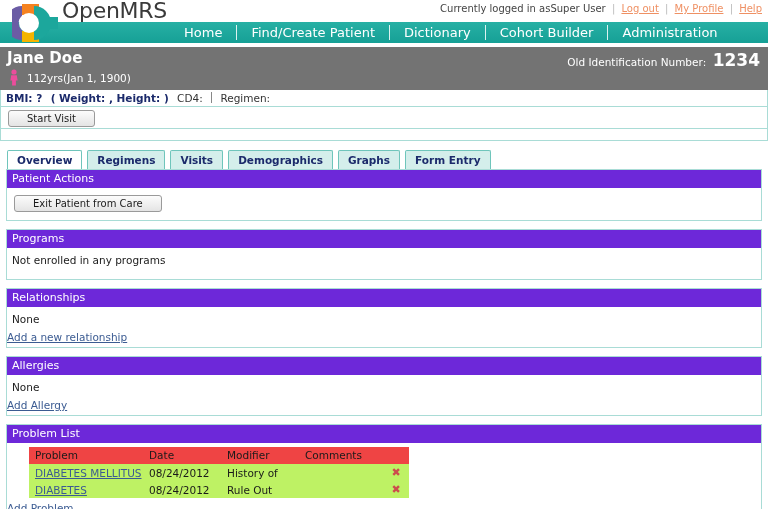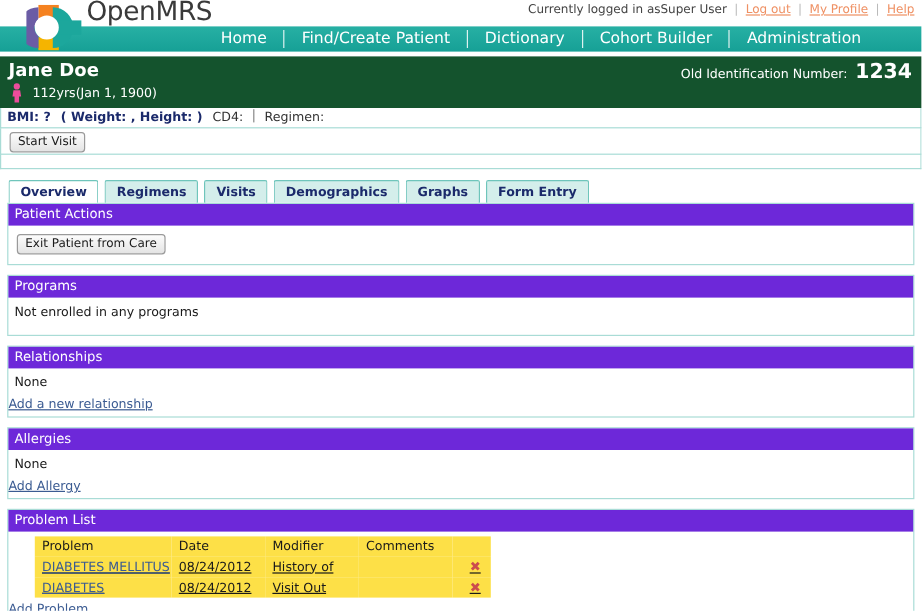--- a/index.html
+++ b/index.html
@@ -17,21 +17,21 @@
     color: #222222;
   }
 
   
   #top-header {
     position: relative;
     height: 22px;
   }
   #logo-block {
     position: absolute;
-    left: 20px;
+    left: 10px;
     top: 0;
     width: 140px;
     height: 33px;
   }
   #logo-text {
     position: absolute;
     left: 52px;
     top: -2px;
     font-family: "DejaVu Sans", "Liberation Sans", sans-serif;
     font-size: 22px;
@@ -83,21 +83,21 @@
   .nav-sep {
     width: 1px;
     height: 15px;
     background: #ffffff;
     opacity: 0.85;
   }
 
   
   #patient-banner {
     margin-top: 4px;
-    background: #14532d;
+    background: #737373;
     height: 43px;
     position: relative;
     color: #ffffff;
   }
   #patient-name {
     position: absolute;
     left: 7px;
     top: 2px;
     font-size: 15px;
     font-weight: bold;
@@ -179,21 +179,21 @@
     box-sizing: border-box;
   }
 
   button.gray-button {
     font-family: "DejaVu Sans", "Liberation Sans", sans-serif;
     font-size: 10px;
     color: #1a1a1a;
     background: linear-gradient(to bottom, #fcfcfc 0%, #e4e4e4 100%);
     border: 1px solid #9a9a9a;
     border-radius: 3px;
-    padding: 1px 6px;
+    padding: 1px 18px;
     cursor: pointer;
     line-height: 13px;
   }
 
   
   #tab-bar {
     margin-top: 7px;
     padding-left: 7px;
     height: 21px;
     display: flex;
@@ -258,27 +258,26 @@
   }
   table.problem-table {
     border-collapse: collapse;
     font-size: 10.5px;
   }
   table.problem-table th {
     text-align: left;
     font-weight: normal;
     color: #1a1a1a;
     padding: 2px 0 3px 6px;
-    background: #fde047;
+    background: #ef4444;
   }
   table.problem-table td {
     padding: 2px 0 2px 6px;
-    background: #fde047;
+    background: #bef264;
     color: #1a1a1a;
-    text-decoration: underline;
   }
   table.problem-table td a {
     color: #3b5b92;
     text-decoration: underline;
   }
   .col-problem { width: 108px; }
   .col-date    { width: 72px; }
   .col-mod     { width: 72px; margin-left: 40px; }
   .col-comment { width: 72px; }
   .col-del     { width: 26px; text-align: center; }
@@ -425,21 +424,21 @@
               <td class="col-comment"></td>
               <td class="col-del">
                 <span class="del-icon">✖</span>
               </td>
             </tr>
             <tr>
               <td class="col-problem">
                 <a href="#">DIABETES</a>
               </td>
               <td class="col-date">08/24/2012</td>
-              <td class="col-mod">Visit Out</td>
+              <td class="col-mod">Rule Out</td>
               <td class="col-comment"></td>
               <td class="col-del">
                 <span class="del-icon">✖</span>
               </td>
             </tr>
           </tbody>
         </table>
       </div>
       <div class="add-problem-wrap">
         <a href="#" class="blue-link" style="margin-top:2px;">Add Problem</a>

